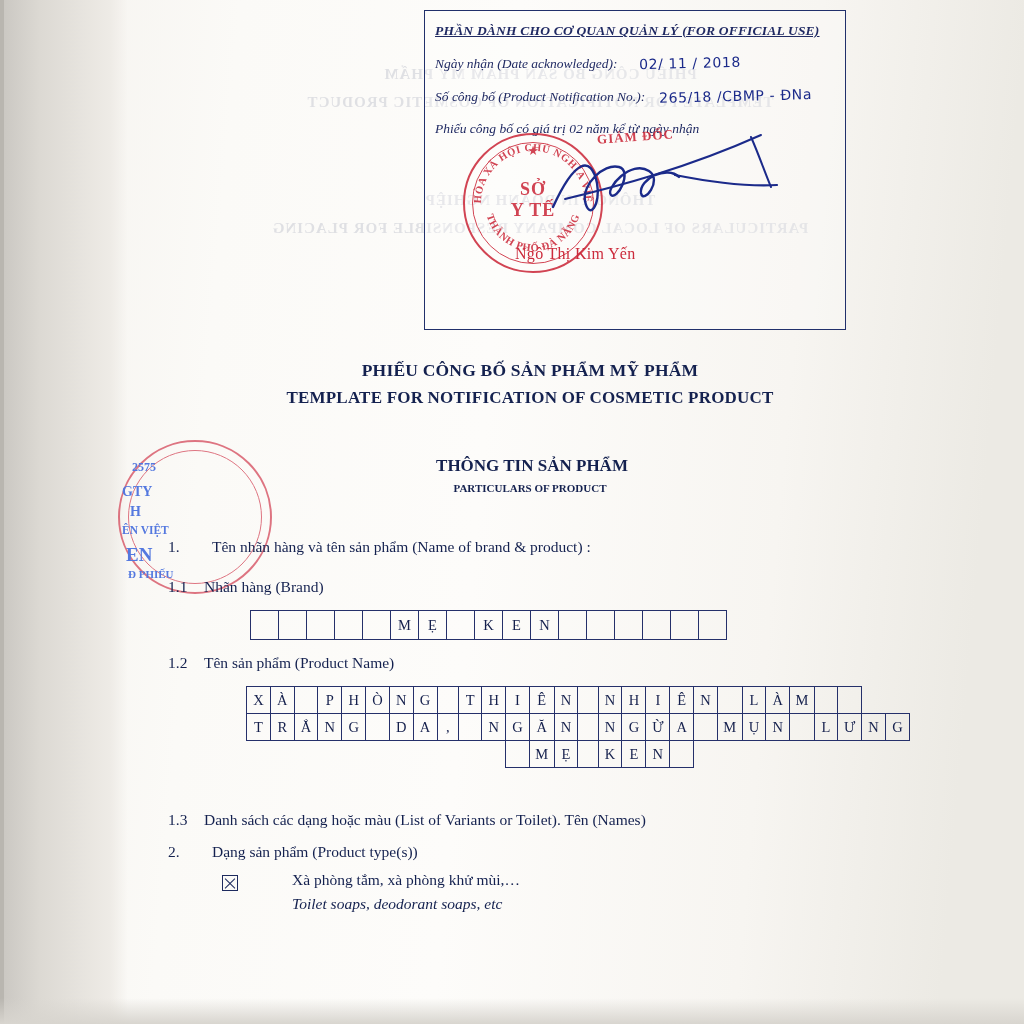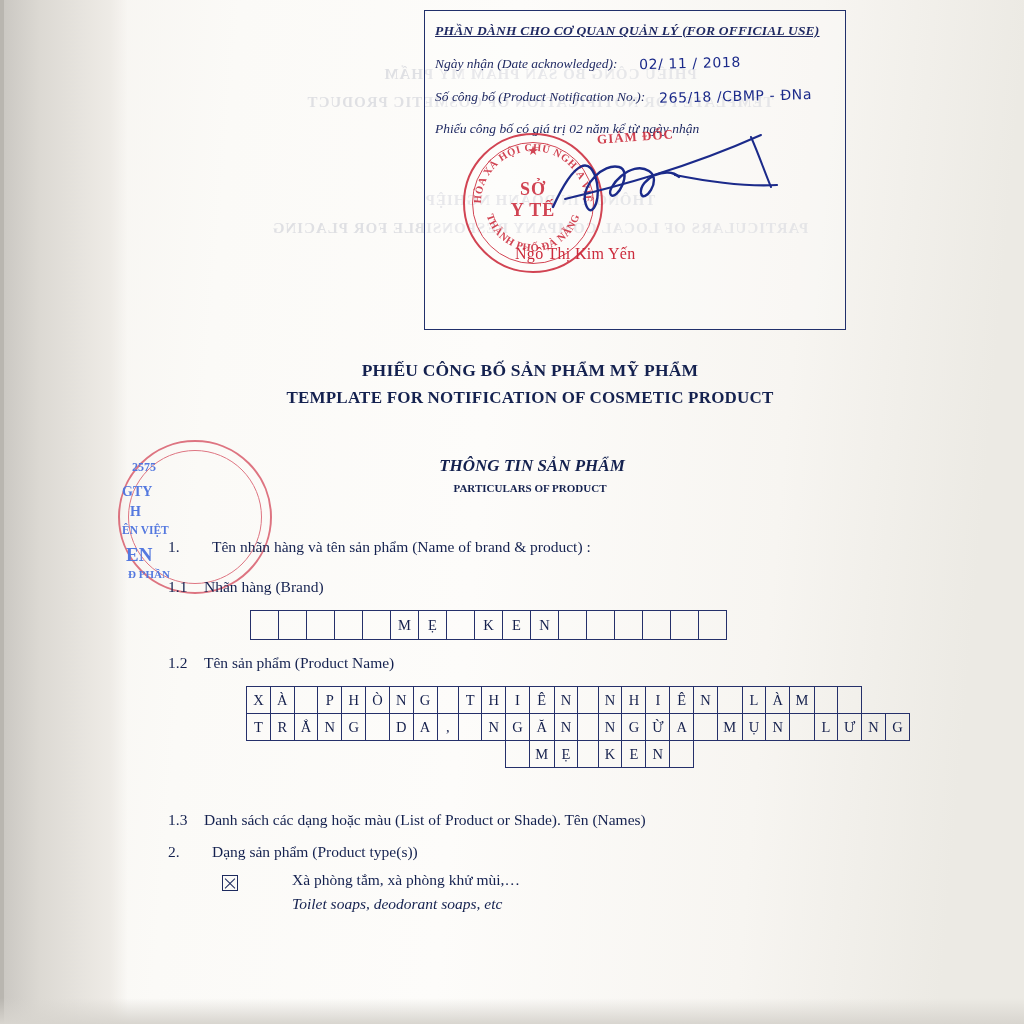--- a/index.html
+++ b/index.html
@@ -206,21 +206,20 @@
     letter-spacing: .2px;
     color: #14214f;
     margin: 7px 0 0 0;
   }
   .subtitle-1 {
     text-align: center;
     font-weight: bold;
     font-size: 17px;
     color: #14214f;
     margin: 48px 0 0 4px;
-    font-style: italic;
   }
   .subtitle-2 {
     text-align: center;
     font-weight: bold;
     font-size: 11px;
     color: #14214f;
     margin: 6px 0 0 0;
   }
   .row {
     display: flex;
@@ -351,21 +350,21 @@
     <div id="sig-name">Ngô Thị Kim Yến</div>
   </div>
 
   <div id="seal2">
     <div class="inner-ring"></div>
     <div class="s2line" style="left:12px; top:18px; font-size:12px;">2575</div>
     <div class="s2line" style="left:2px; top:42px; font-size:14px;">GTY</div>
     <div class="s2line" style="left:10px; top:62px; font-size:14px;">H</div>
     <div class="s2line" style="left:2px; top:82px; font-size:11.5px;">ÊN VIỆT</div>
     <div class="s2line" style="left:6px; top:102px; font-size:19px;">EN</div>
-    <div class="s2line" style="left:8px; top:126px; font-size:11px;">Đ PHẦN</div>
+    <div class="s2line" style="left:8px; top:126px; font-size:11px;">Đ PHIẾU</div>
   </div>
 
   <div id="doc">
     <div class="title-1">PHIẾU CÔNG BỐ SẢN PHẨM MỸ PHẨM</div>
     <div class="title-2">TEMPLATE FOR NOTIFICATION  OF COSMETIC PRODUCT</div>
 
     <div class="subtitle-1">THÔNG TIN SẢN PHẨM</div>
     <div class="subtitle-2">PARTICULARS OF PRODUCT</div>
 
     <div class="row r1">
@@ -493,21 +492,21 @@
             <td class="blank-edge"></td>
             <td class="blank-edge"></td>
             <td class="blank-edge"></td>
             <td class="blank-edge"></td>
           </tr>
         </tbody>
       </table>
 
     <div class="row r13">
       <span class="num ind">1.3</span>
-      <span class="txt">Danh sách các dạng hoặc màu (List of Product or Shade). Tên (Names)</span>
+      <span class="txt">Danh sách các dạng hoặc màu (List of Variants or Toilet). Tên (Names)</span>
     </div>
 
     <div class="row r2">
       <span class="num">2.</span>
       <span class="txt">Dạng sản phẩm (Product type(s))</span>
     </div>
 
     <div class="checkline">
       <span class="checkbox"></span>
       <span class="check-text">

